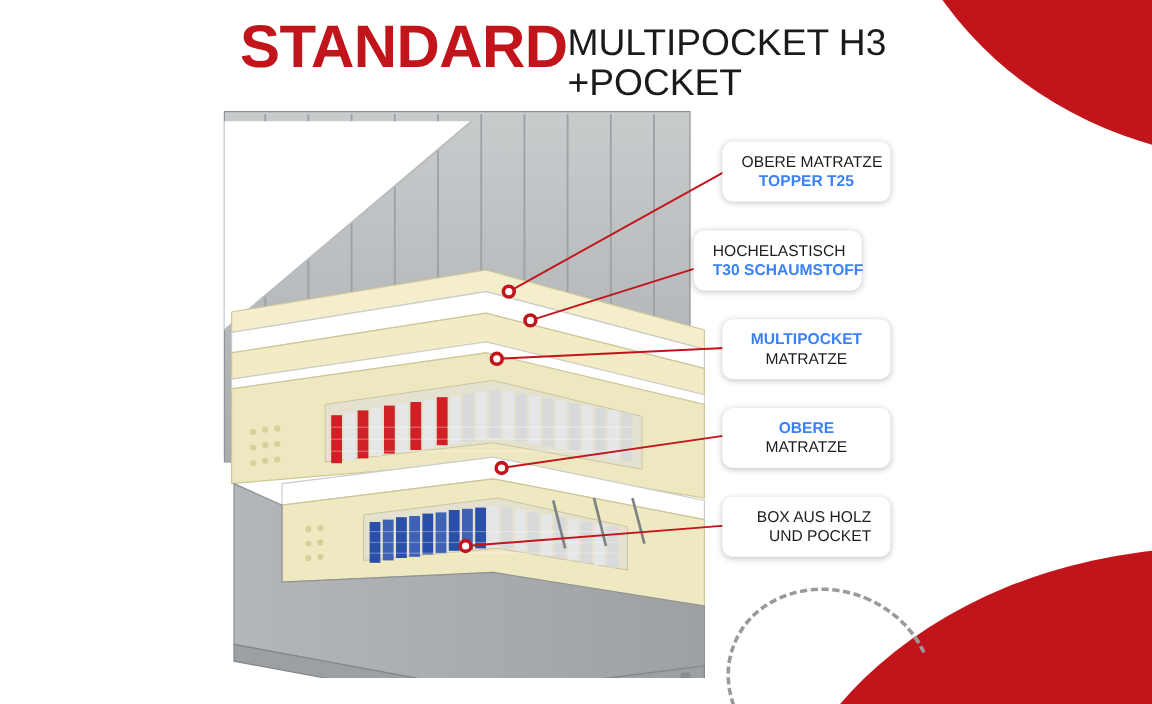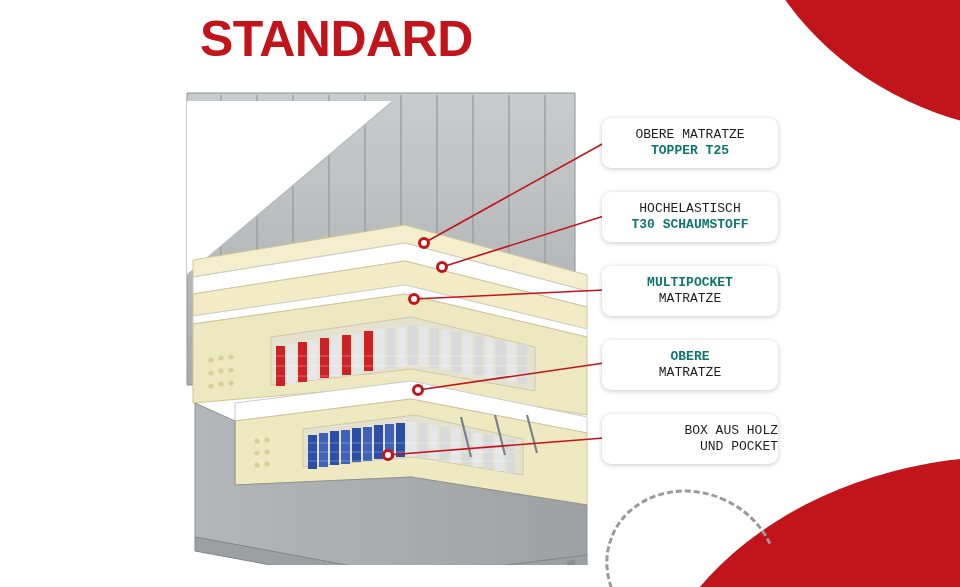--- a/index.html
+++ b/index.html
@@ -91,38 +91,37 @@
     height: 480px;
   }
   #illustration svg { display: block; }
 
   
   .callout {
     position: absolute;
     background: #ffffff;
     border-radius: 9px;
     box-shadow: 0 1px 5px rgba(0,0,0,0.22);
-    padding: 9px 0;
+    padding: 9px 16px;
     text-align: center;
-    width: 176px;
+    width: 140px;
     box-sizing: border-box;
-    font-family: Liberation Mono, monospace;
   }
   .callout .line {
     font-size: 13px;
     line-height: 1.24;
     color: #1d1d1d;
     white-space: nowrap;
   }
   .callout .line.em {
-    color: #0f766e;
+    color: #3b82f6;
     font-weight: bold;
   }
   .c1 { left: 602px; top: 118px; }
-  .c2 { left: 602px; top: 192px; }
+  .c2 { left: 578px; top: 192px; }
   .c3 { left: 602px; top: 266px; }
   .c4 { left: 602px; top: 340px; }
   .c5 { left: 602px; top: 414px; text-align: right; }
 
   
   #leaders {
     position: absolute;
     left: 0; top: 0;
     width: 960px; height: 587px;
     pointer-events: none;
@@ -132,20 +131,24 @@
 <body>
 
 <div id="stage">
 
   <div class="swoosh swoosh-top"></div>
   <div class="swoosh swoosh-bottom"></div>
   <div class="dash-arc"></div>
 
   <div class="title-wrap">
     <div class="title-main">STANDARD</div>
+    <div class="title-sub">
+      <div>MULTIPOCKET H3</div>
+      <div>+POCKET</div>
+    </div>
   </div>
 
   <div id="illustration">
     <svg width="420" height="480" viewBox="0 0 420 480" xmlns="http://www.w3.org/2000/svg">
       <defs>
         <linearGradient id="fabricG" x1="0" y1="0" x2="0" y2="1">
           <stop offset="0%" stop-color="#c9cccd"></stop>
           <stop offset="100%" stop-color="#a9acae"></stop>
         </linearGradient>
         <linearGradient id="fabricSide" x1="0" y1="0" x2="1" y2="0">

